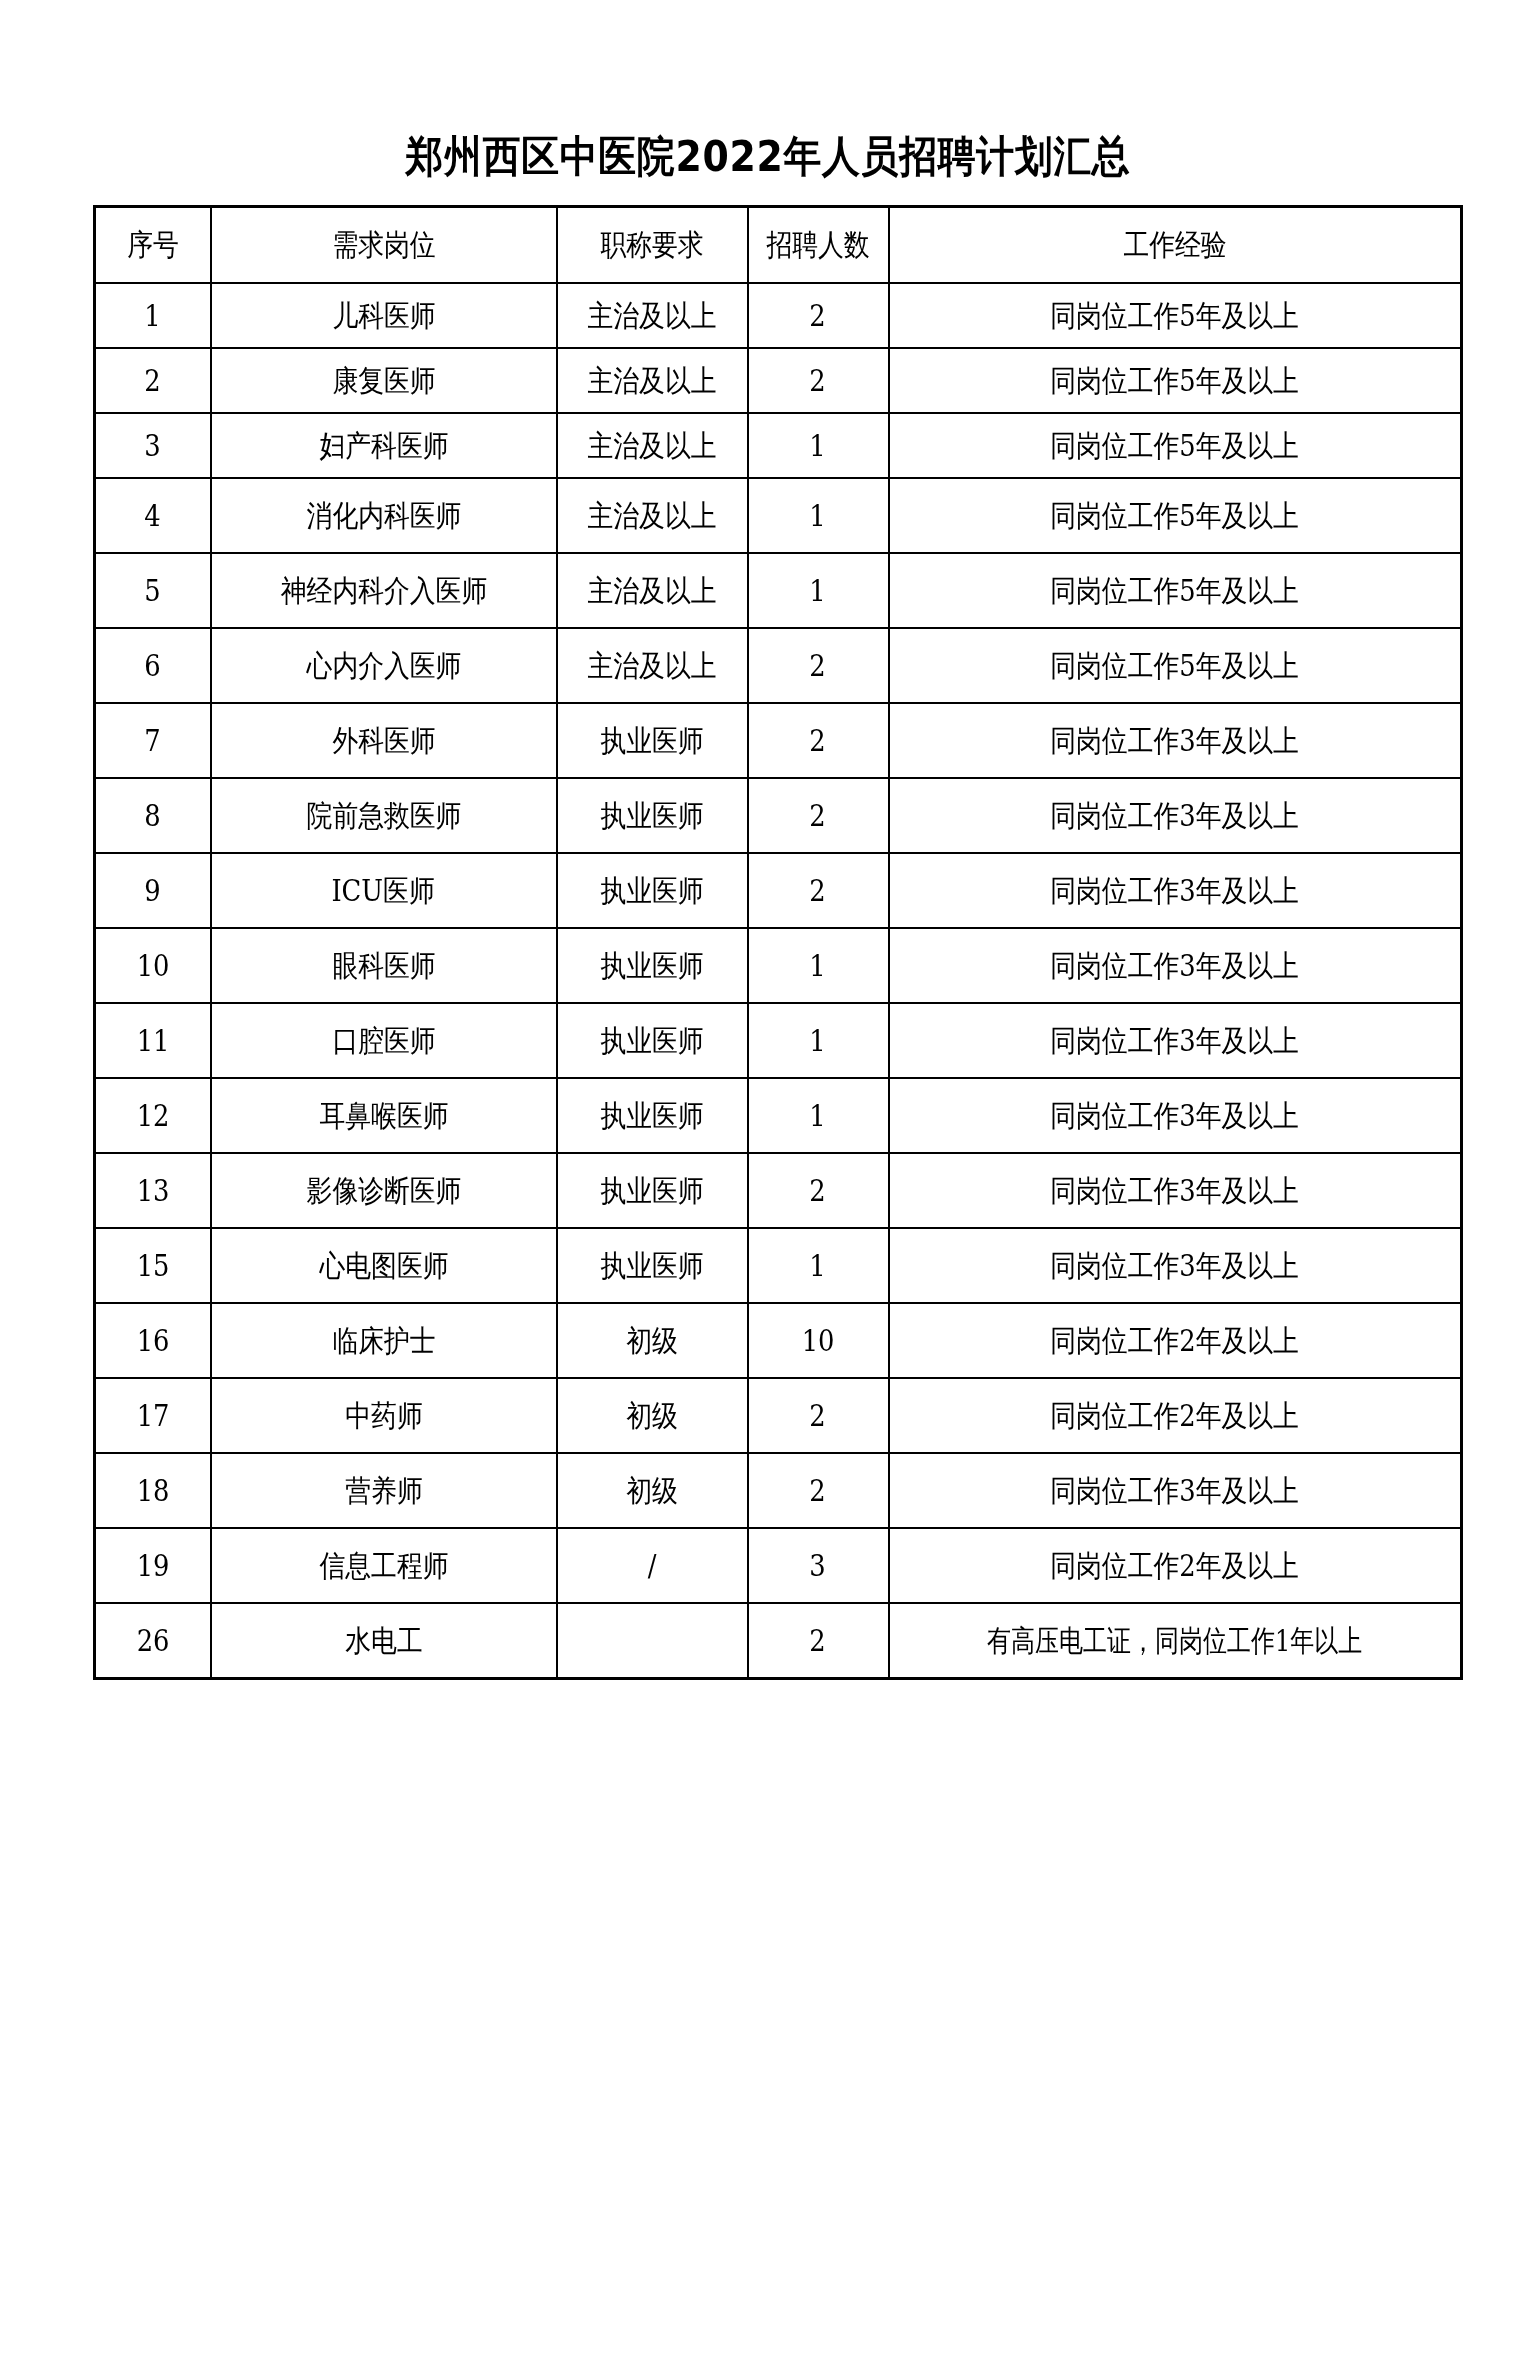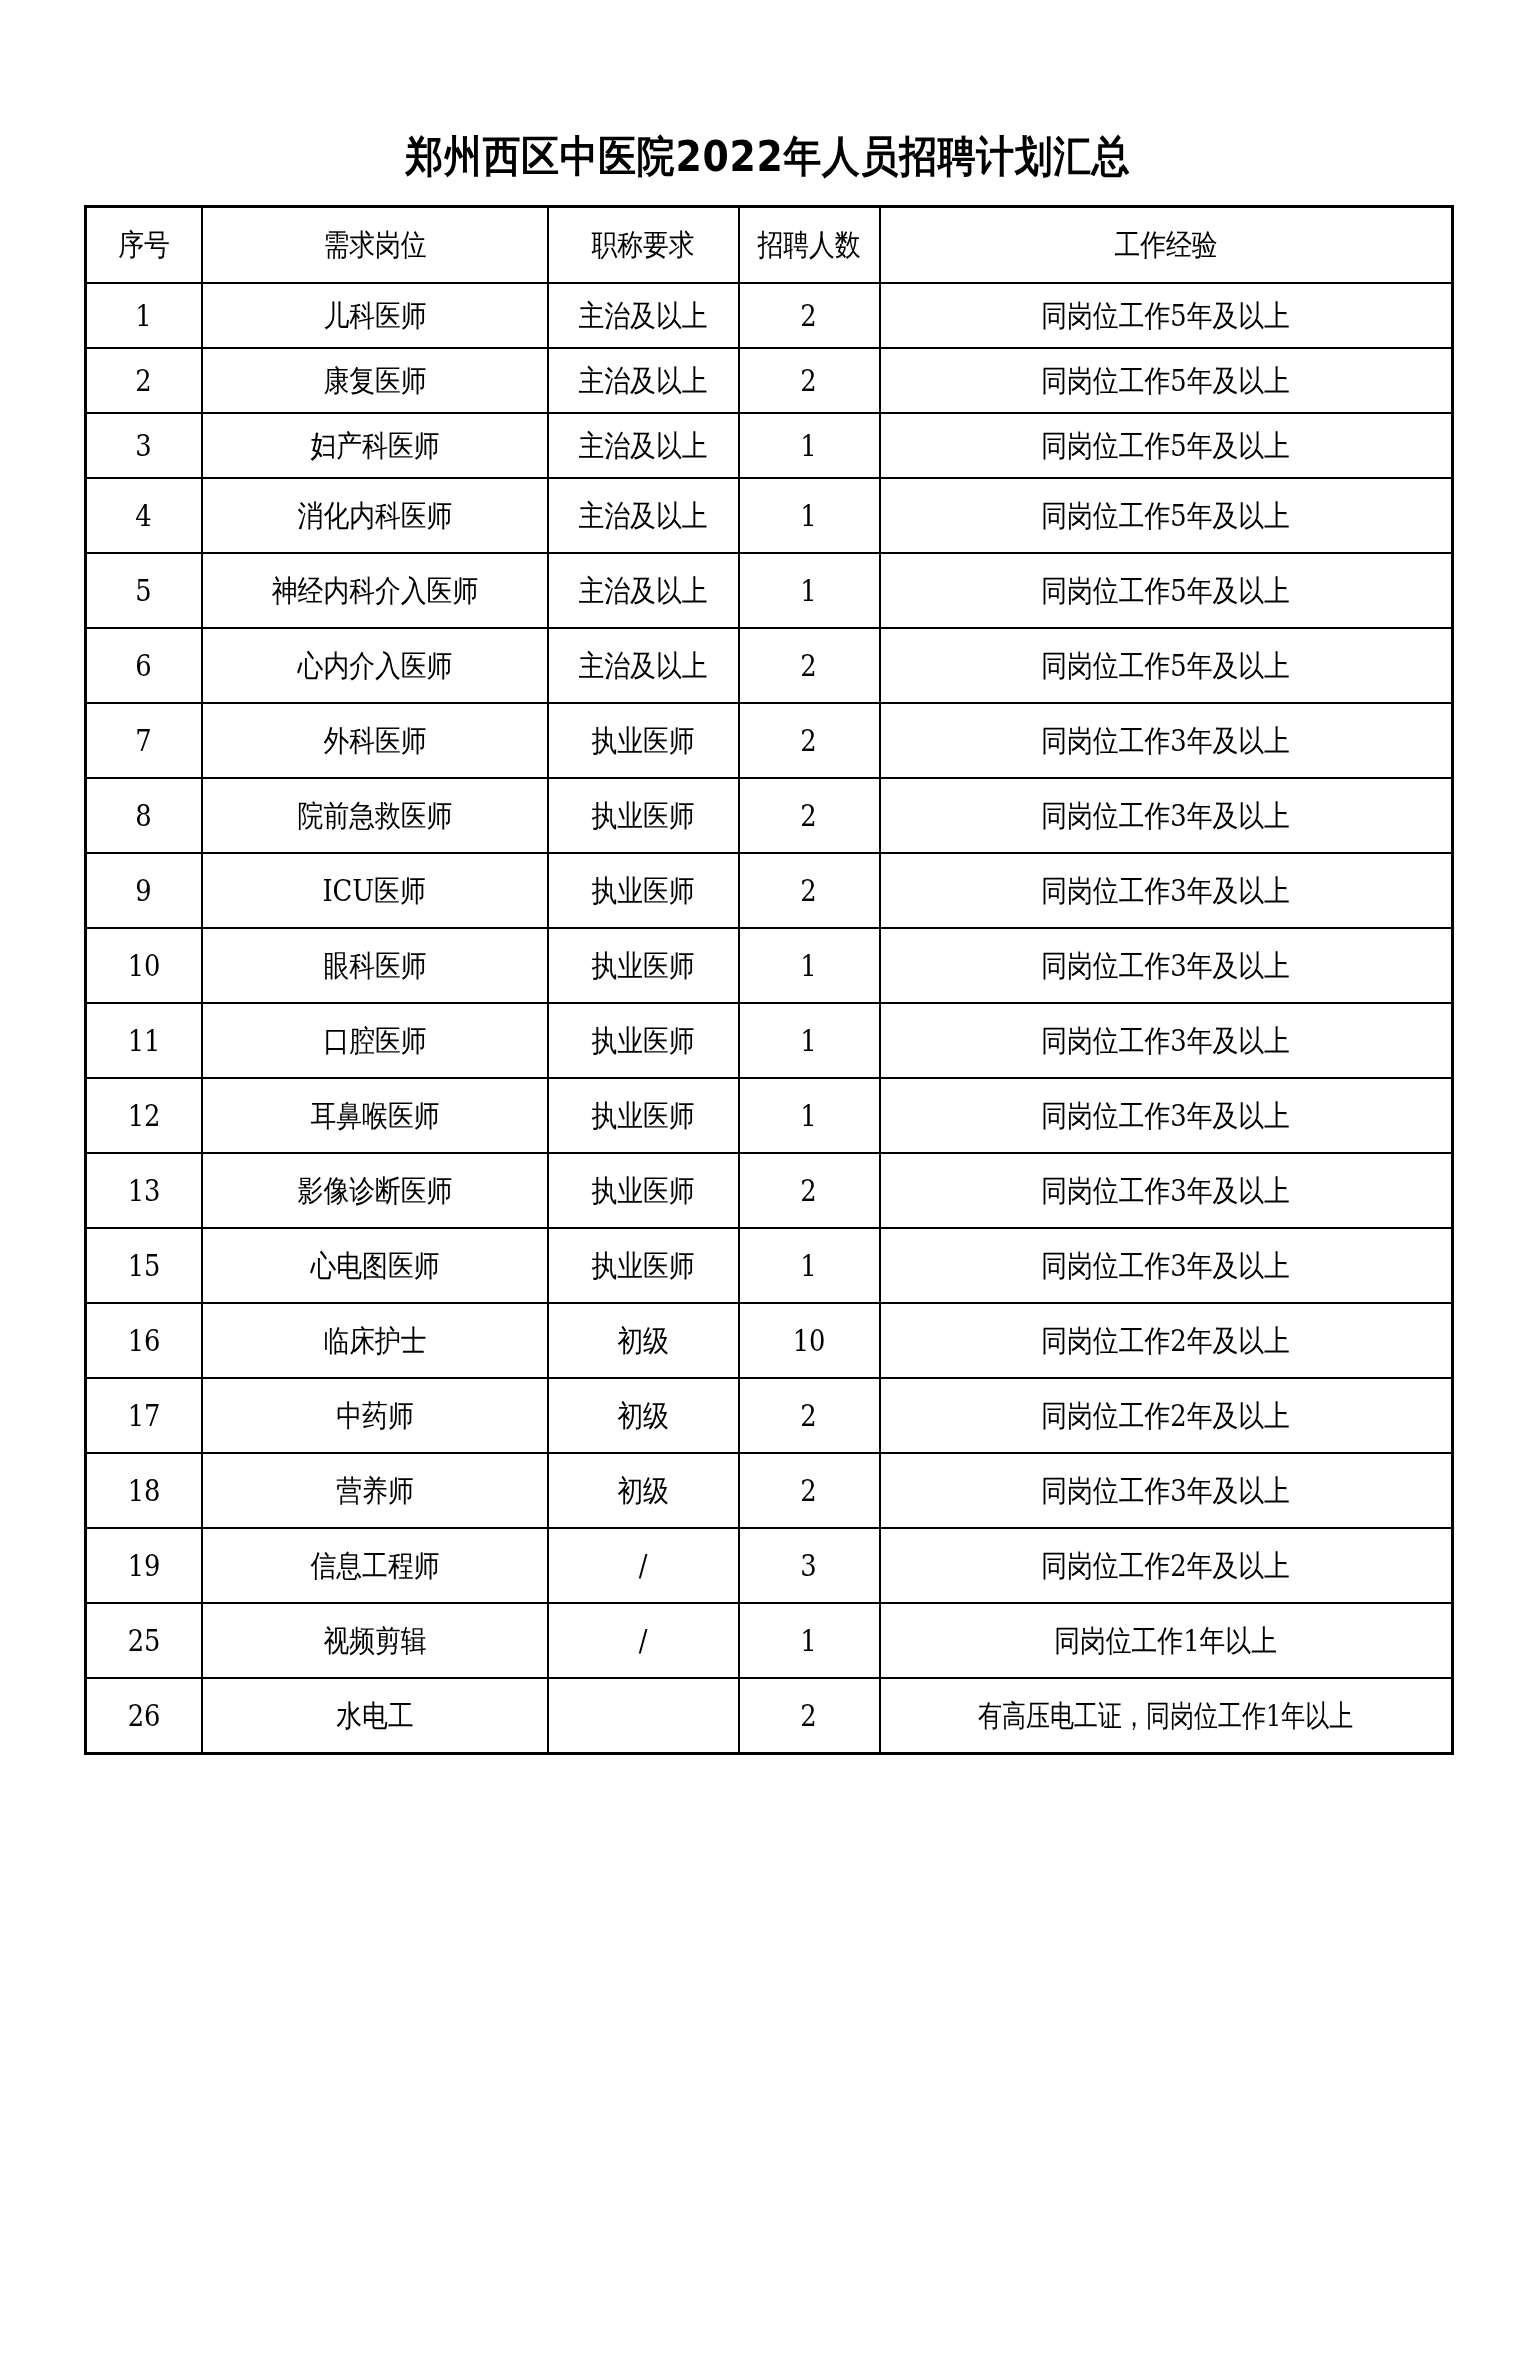--- a/index.html
+++ b/index.html
@@ -23,21 +23,21 @@
       text-align: center;
       font-family: "DejaVu Sans", "Liberation Sans", sans-serif;
       font-size: 43px;
       font-weight: bold;
       letter-spacing: 0.8px;
       line-height: 66px;
       transform: scaleX(0.88);
     }
     table.plan {
       position: absolute;
-      left: 84px;
+      left: 93px;
       top: 205px;
       width: 1368px;
       border-collapse: collapse;
       table-layout: fixed;
       border: 3.3px solid #000;
       padding-left: 16px;
     }
     table.plan col.c-no { width: 116px; }
     table.plan col.c-pos { width: 346px; }
     table.plan col.c-title { width: 191px; }
@@ -206,27 +206,20 @@
         <td class="exp"><span class="cell-text">同岗位工作3年及以上</span></td>
       </tr>
       <tr class="r-tall">
         <td><span class="cell-text">19</span></td>
         <td><span class="cell-text">信息工程师</span></td>
         <td><span class="cell-text">/</span></td>
         <td><span class="cell-text">3</span></td>
         <td class="exp"><span class="cell-text">同岗位工作2年及以上</span></td>
       </tr>
       <tr class="r-tall">
-        <td><span class="cell-text">25</span></td>
-        <td><span class="cell-text">视频剪辑</span></td>
-        <td><span class="cell-text">/</span></td>
-        <td><span class="cell-text">1</span></td>
-        <td class="exp"><span class="cell-text">同岗位工作1年以上</span></td>
-      </tr>
-      <tr class="r-tall">
         <td><span class="cell-text">26</span></td>
         <td><span class="cell-text">水电工</span></td>
         <td><span class="cell-text"></span></td>
         <td><span class="cell-text">2</span></td>
         <td class="exp"><span class="cell-text long">有高压电工证，同岗位工作1年以上</span></td>
       </tr>
     </tbody>
 </table>
 
 

